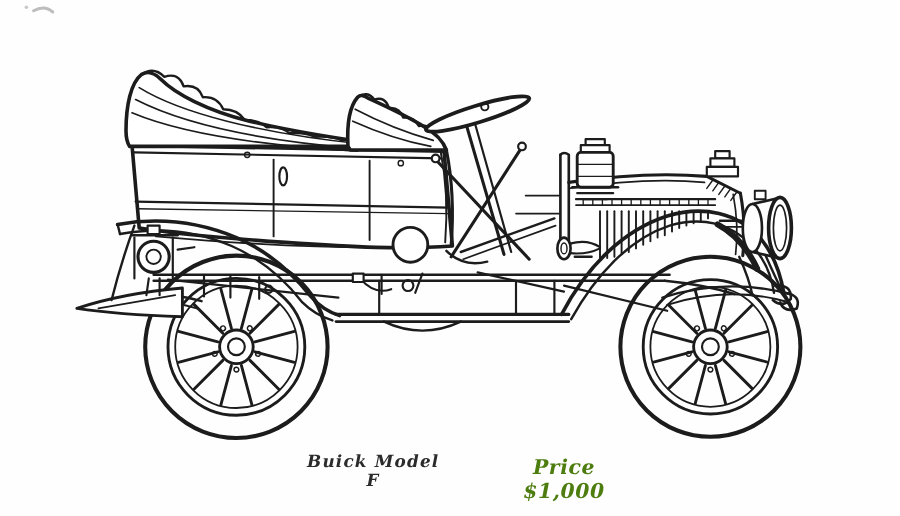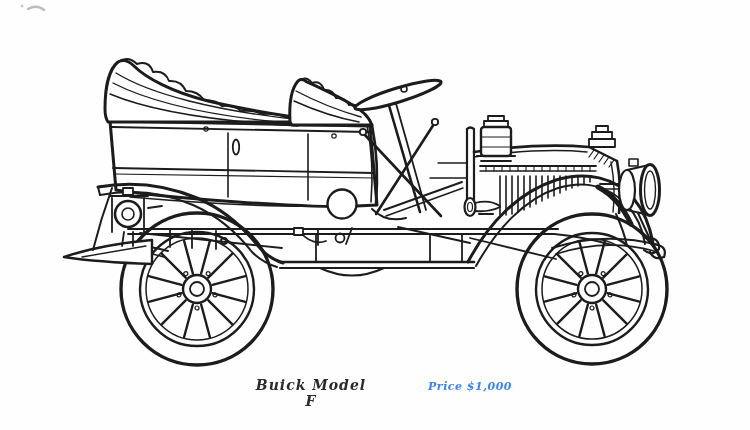--- a/index.html
+++ b/index.html
@@ -3,21 +3,21 @@
 <meta charset="utf-8">
 <style>
   html,body{margin:0;padding:0;}
   body{width:750px;height:430px;background:#fefefe;overflow:hidden;
        font-family:"DejaVu Serif", serif;}
   .page{position:relative;width:632px;height:430px;background:#fefefe;border-radius:10px;}
   .art{position:absolute;left:0;top:0;}
   .caption-model{position:absolute;left:250px;top:377px;width:122px;text-align:center;
      font-style:italic;font-weight:bold;font-size:14px;color:#2b2b2b;letter-spacing:1px;}
   .caption-price{position:absolute;left:422px;top:380px;width:96px;text-align:center;
-     font-style:italic;font-weight:bold;font-size:11px;color:#3b82f6;letter-spacing:.5px;}
+     font-style:italic;font-weight:bold;font-size:17px;color:#4d7c0f;letter-spacing:.5px;}
 </style>
 </head>
 <body>
 
 <div class="page">
 
 <svg class="art" width="750" height="372" viewBox="0 0 750 372">
 <g stroke="#1c1c1c" fill="none" stroke-width="2" stroke-linecap="round" stroke-linejoin="round">
 
   <g stroke="#bdbdbd">

